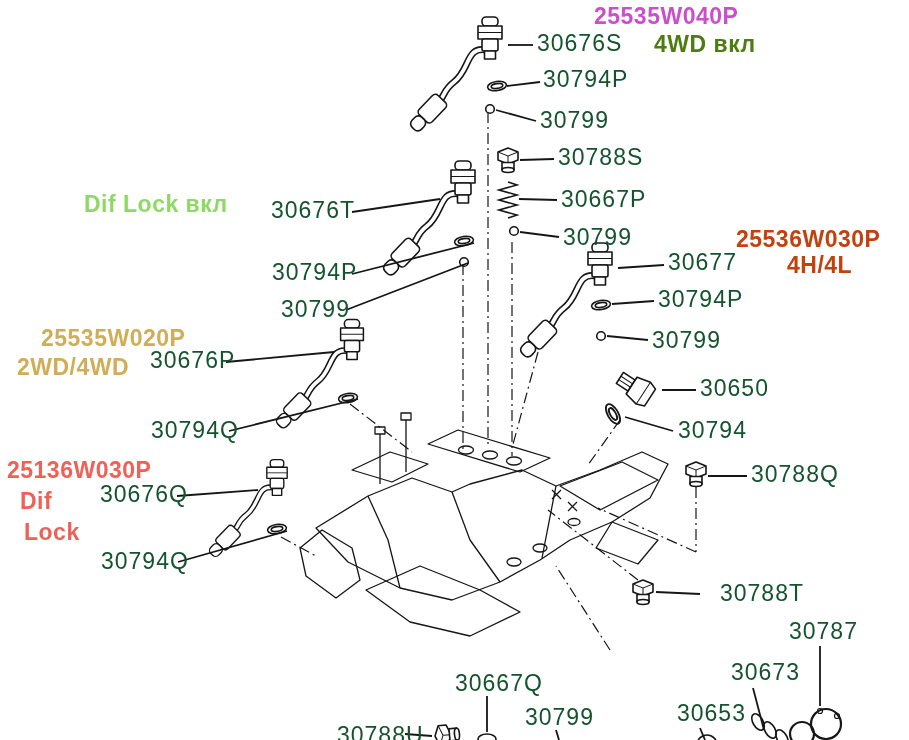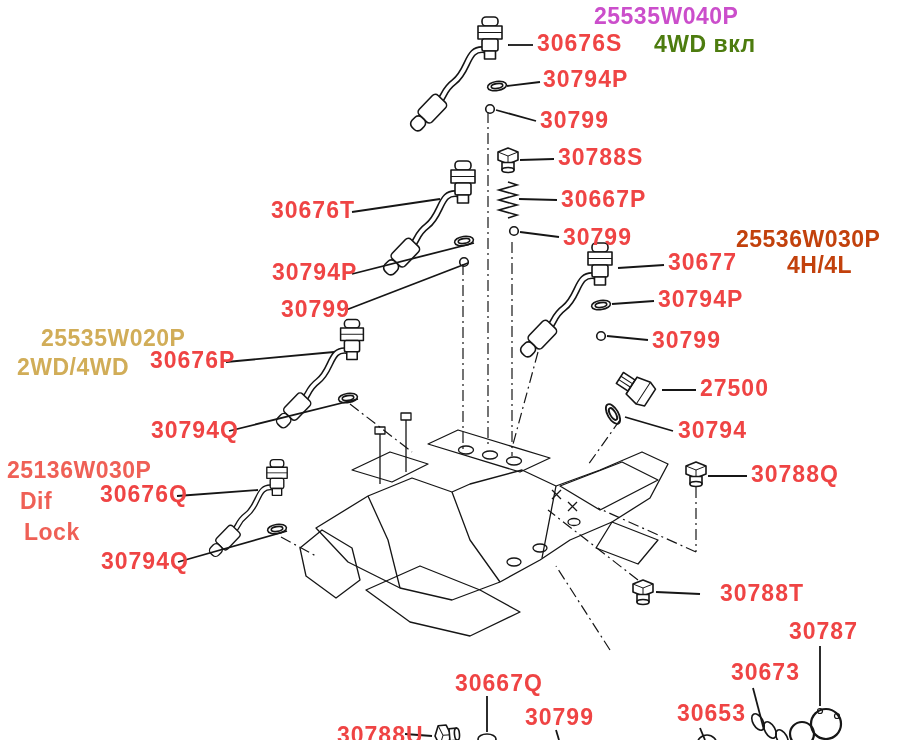--- a/index.html
+++ b/index.html
@@ -2,21 +2,21 @@
 <html><head>
 <meta charset="utf-8">
 <style>
   * { margin:0; padding:0; box-sizing:border-box; }
   html,body { background:#ffffff; }
   body { font-family:"Liberation Sans", sans-serif; }
   #stage { position:relative; width:909px; height:740px; background:#ffffff; overflow:hidden; }
   #art { position:absolute; left:0; top:0; }
 
   .lbl { position:absolute; font-size:23px; line-height:1.02; white-space:nowrap;
-         letter-spacing:1px; color:#ef4444; font-weight:700; }
+         letter-spacing:1px; color:#14532d; font-weight:400; }
   .co  { font-weight:600; letter-spacing:0.5px; }
   .c-magenta  { color:#cb4ecb; }
   .c-lavender { color:#4d7c0f; }
   .c-green    { color:#8ed964; }
   .c-blue     { color:#c2410c; }
   .c-tan      { color:#d1ad58; }
   .c-red      { color:#ef6056;text-align:center; }
 
   #art .part { fill:#ffffff; stroke:#161616; stroke-width:1.6; stroke-linejoin:round; }
   #art .thin { fill:none; stroke:#161616; stroke-width:1; }
@@ -169,20 +169,21 @@
     <path d="M753,688 L764,730"></path>
     <path d="M487,696 V732"></path>
     <path d="M700,728 L705,740"></path>
     <path d="M556,730 L559,740"></path>
     <path d="M405,734 L432,736"></path>
   </g>
 </svg>
 
 <div class="lbl co c-magenta" style="left:594px;top:5px">25535W040P</div>
 <div class="lbl co c-lavender" style="left:654px;top:33px">4WD вкл</div>
+<div class="lbl co c-green" style="left:84px;top:193px">Dif Lock вкл</div>
 <div class="lbl co c-blue" style="left:736px;top:228px">25536W030P</div>
 <div class="lbl co c-blue" style="left:787px;top:254px">4H/4L</div>
 <div class="lbl co c-tan" style="left:41px;top:327px">25535W020P</div>
 <div class="lbl co c-tan" style="left:17px;top:356px">2WD/4WD</div>
 <div class="lbl co c-red" style="left:7px;top:459px">25136W030P</div>
 <div class="lbl co c-red" style="left:20px;top:490px">Dif</div>
 <div class="lbl co c-red" style="left:24px;top:521px">Lock</div>
 
 <div class="lbl" style="left:537px;top:32px">30676S</div>
 <div class="lbl" style="left:543px;top:68px">30794P</div>
@@ -190,21 +191,21 @@
 <div class="lbl" style="left:558px;top:146px">30788S</div>
 <div class="lbl" style="left:561px;top:188px">30667P</div>
 <div class="lbl" style="left:271px;top:199px">30676T</div>
 <div class="lbl" style="left:563px;top:226px">30799</div>
 <div class="lbl" style="left:668px;top:251px">30677</div>
 <div class="lbl" style="left:272px;top:261px">30794P</div>
 <div class="lbl" style="left:658px;top:288px">30794P</div>
 <div class="lbl" style="left:281px;top:298px">30799</div>
 <div class="lbl" style="left:652px;top:329px">30799</div>
 <div class="lbl" style="left:150px;top:349px">30676P</div>
-<div class="lbl" style="left:700px;top:377px">27500</div>
+<div class="lbl" style="left:700px;top:377px">30650</div>
 <div class="lbl" style="left:678px;top:419px">30794</div>
 <div class="lbl" style="left:151px;top:419px">30794Q</div>
 <div class="lbl" style="left:751px;top:463px">30788Q</div>
 <div class="lbl" style="left:100px;top:483px">30676Q</div>
 <div class="lbl" style="left:101px;top:550px">30794Q</div>
 <div class="lbl" style="left:720px;top:582px">30788T</div>
 <div class="lbl" style="left:789px;top:620px">30787</div>
 <div class="lbl" style="left:731px;top:661px">30673</div>
 <div class="lbl" style="left:455px;top:672px">30667Q</div>
 <div class="lbl" style="left:677px;top:702px">30653</div>

